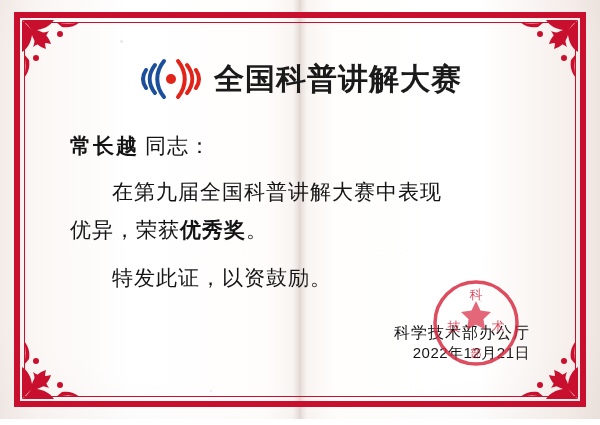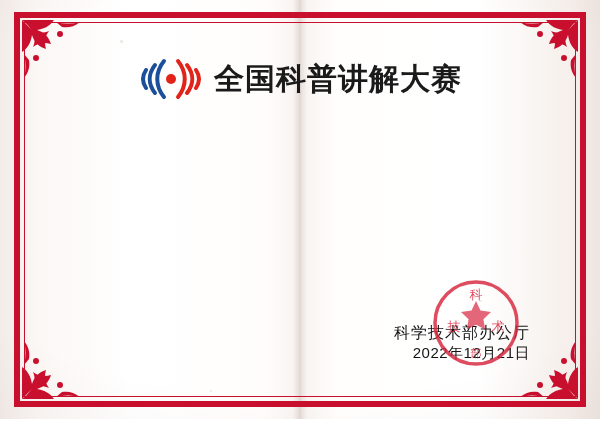--- a/index.html
+++ b/index.html
@@ -259,20 +259,30 @@
           <path d="M58 14 C62 20 62 26 58 32" stroke="#e2231a" stroke-width="4"></path>
           <path d="M49 9 C56 18 56 28 49 37" stroke="#e2231a" stroke-width="4"></path>
           <path d="M40 5 C49 16 49 30 40 41" stroke="#e2231a" stroke-width="4"></path>
         </g>
         <circle cx="33" cy="23" r="5" fill="#e2231a"></circle>
       </svg>
     </span>
     <span class="brand-title">全国科普讲解大赛</span>
   </div>
 
+  <div class="body-area">
+    <div class="salutation">
+      <span class="recipient">常长越</span><span class="salute-suffix">同志：</span>
+    </div>
+    <div class="para first">在第九届全国科普讲解大赛中表现</div>
+    <div class="para">
+      <span>优异，荣获</span><span class="award-name">优秀奖</span><span>。</span>
+    </div>
+    <div class="para second">特发此证，以资鼓励。</div>
+  </div>
 
   <div class="signature">
     <div class="sig-org">科学技术部办公厅</div>
     <div class="sig-date">2022年12月21日</div>
   </div>
 
   <div class="seal">
     <svg viewBox="0 0 92 92" xmlns="http://www.w3.org/2000/svg">
       <circle cx="46" cy="46" r="41" fill="none" stroke="#d7263d" stroke-width="3.5"></circle>
       <path d="M46 24 l4.5 9.5 10.5 1.5 -7.6 7.2 1.8 10.4 -9.2 -4.9 -9.2 4.9 1.8 -10.4 -7.6 -7.2 10.5 -1.5 z" fill="#d7263d" opacity="0.85"></path>

